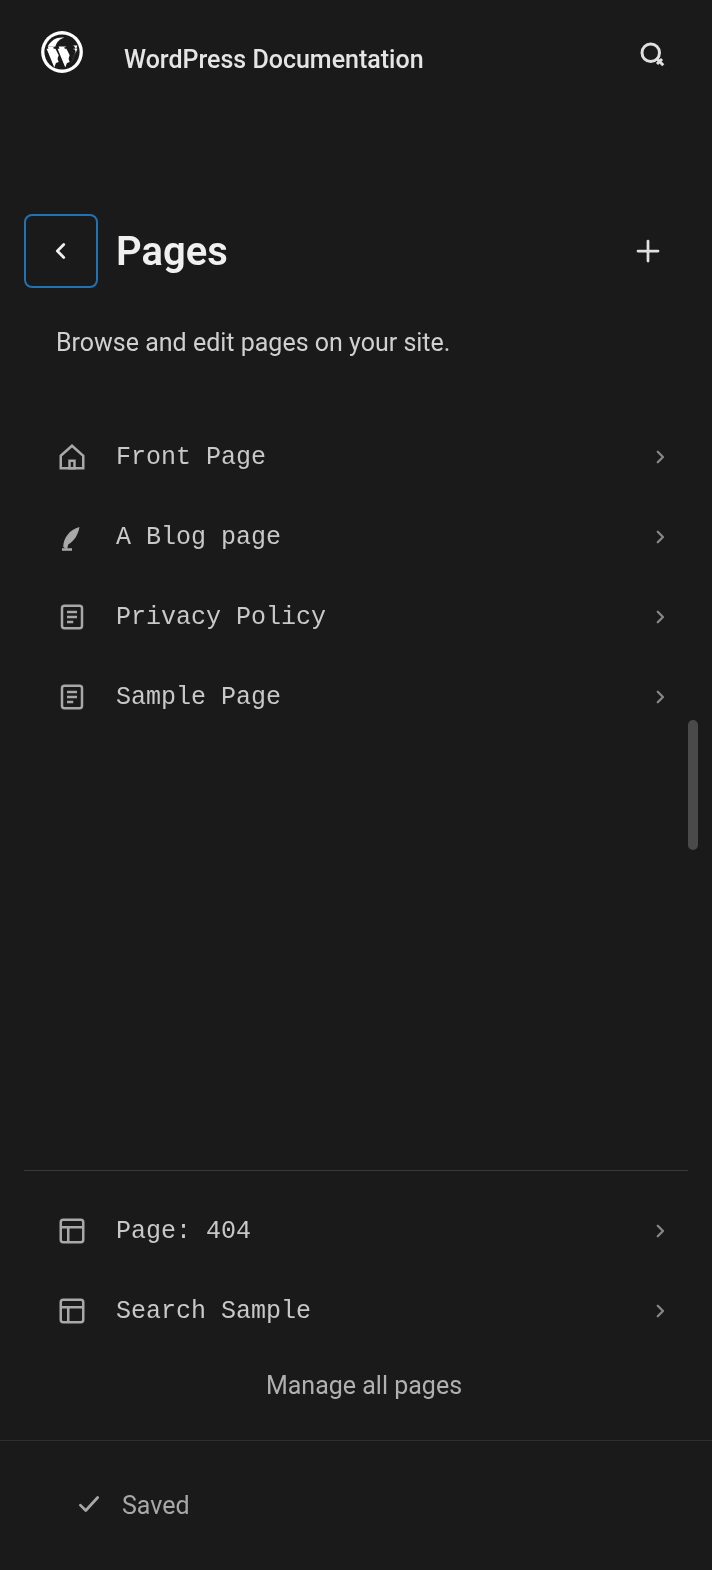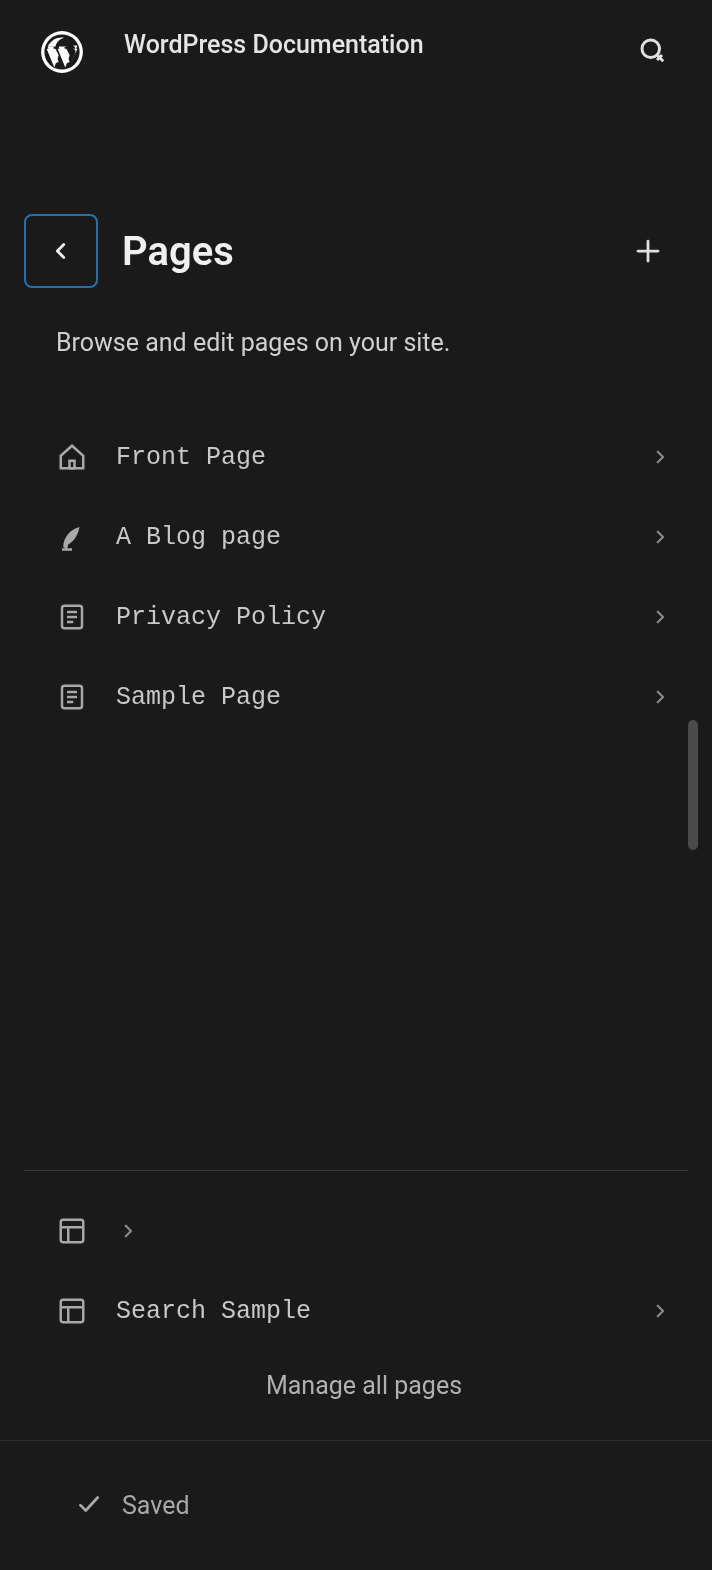--- a/index.html
+++ b/index.html
@@ -9,21 +9,21 @@
     color: #e0e0e0;
     font-family: -apple-system, BlinkMacSystemFont, "Segoe UI", Roboto, sans-serif;
     display: flex;
     flex-direction: column;
     position: relative;
   }
 
   
   .topbar {
     display: flex;
-    align-items: flex-start;
+    align-items: flex-end;
     padding: 30px 40px 20px 40px;
   }
   .wp-logo {
     width: 44px; height: 44px;
     flex: 0 0 auto;
   }
   .site-title {
     flex: 1 1 auto;
     font-size: 25px;
     font-weight: 500;
@@ -34,21 +34,21 @@
     flex: 0 0 auto;
     width: 40px; height: 40px;
     display: flex; align-items: center; justify-content: center;
   }
 
   
   .section-header {
     display: flex;
     align-items: center;
     padding: 120px 40px 20px 24px;
-    gap: 24px;
+    gap: 18px;
   }
   .back-btn {
     width: 74px; height: 74px;
     border: 2px solid #2271b1;
     border-radius: 8px;
     display: flex; align-items: center; justify-content: center;
     background: transparent;
   }
   .section-title {
     flex: 1 1 auto;
@@ -267,20 +267,21 @@
 <div class="list">
 
   <div class="list-item">
     <span class="item-icon">
       <svg width="30" height="30" viewBox="0 0 24 24" fill="none" stroke="#a8a8a8" stroke-width="2">
         <rect x="3" y="3" width="18" height="18" rx="2"></rect>
         <line x1="3" y1="9" x2="21" y2="9"></line>
         <line x1="9" y1="9" x2="9" y2="21"></line>
       </svg>
     </span>
+    <span class="item-label">Page: 404</span>
     <span class="item-chevron">
       <svg width="18" height="18" viewBox="0 0 24 24" fill="none" stroke="#888" stroke-width="3" stroke-linecap="round" stroke-linejoin="round">
           <polyline points="9 5 16 12 9 19"></polyline>
         </svg>
     </span>
   </div>
 
   <div class="list-item">
     <span class="item-icon">
       <svg width="30" height="30" viewBox="0 0 24 24" fill="none" stroke="#a8a8a8" stroke-width="2">

